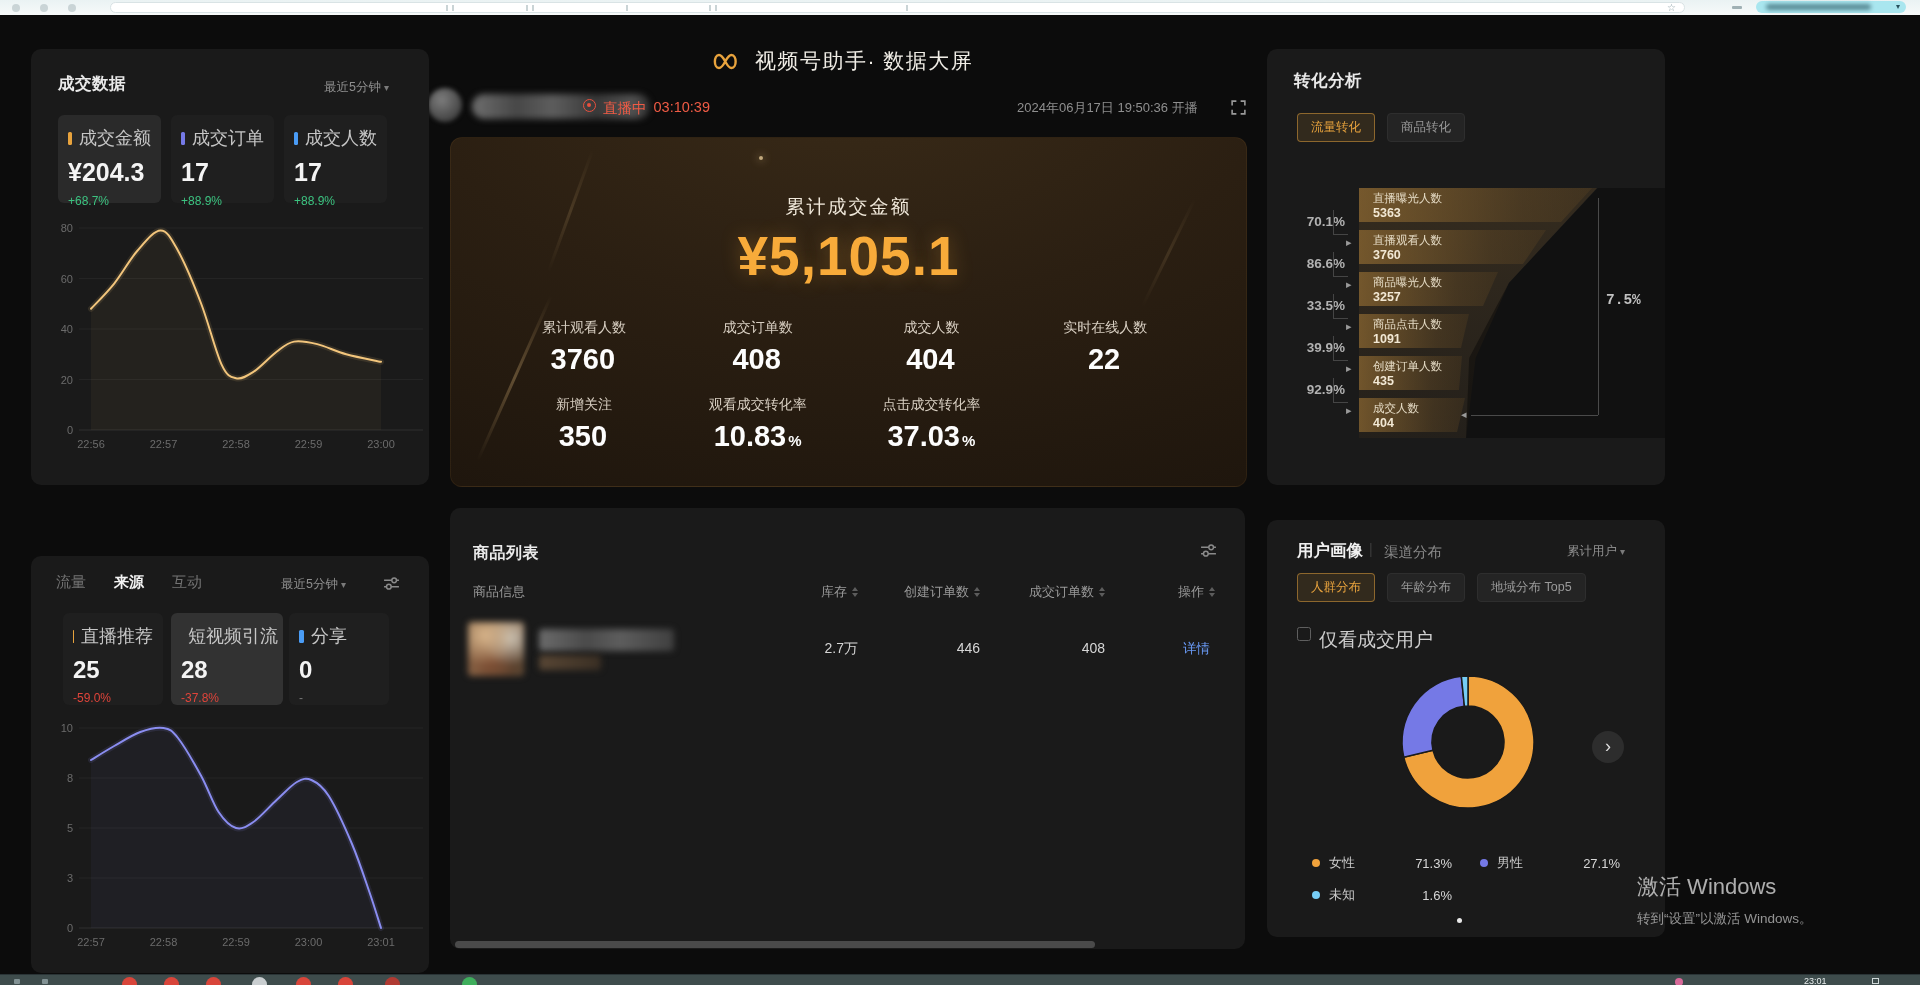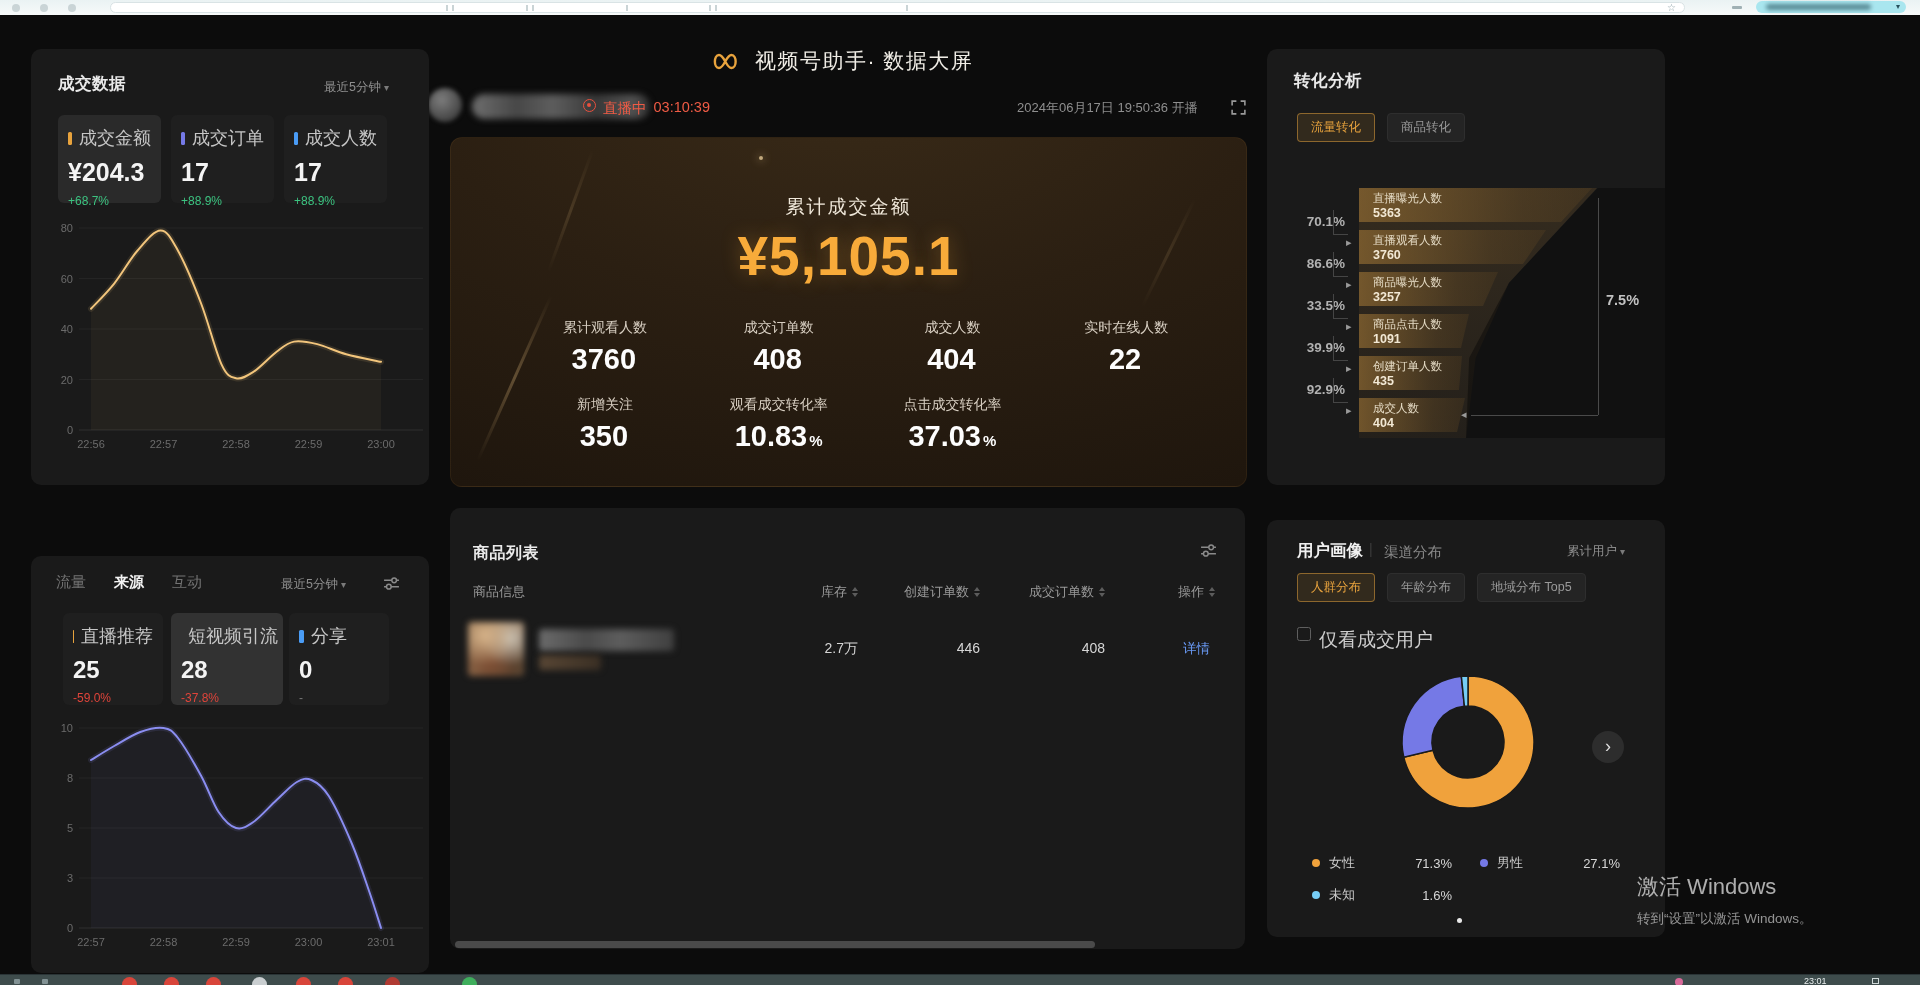--- a/index.html
+++ b/index.html
@@ -98,21 +98,21 @@
     border:1px solid rgba(255,180,90,.07);}
   .streak{position:absolute;width:3px;border-radius:2px;
     background:linear-gradient(180deg,rgba(255,205,130,0),rgba(255,210,140,.28),rgba(255,205,130,0));}
   .streak.s1{left:62px;top:150px;height:180px;transform:rotate(24deg);}
   .streak.s2{left:118px;top:8px;height:130px;transform:rotate(20deg);opacity:.5;}
   .streak.s3{left:716px;top:55px;height:120px;transform:rotate(26deg);opacity:.4;}
   .spark{position:absolute;left:308px;top:18px;width:4px;height:4px;border-radius:50%;background:rgba(255,225,170,.7);box-shadow:0 0 8px rgba(255,220,150,.8);}
   .headline-label{position:absolute;left:0;width:100%;top:56px;text-align:center;font-size:19px;color:#f0e8da;letter-spacing:2px;}
   .headline-value{position:absolute;left:0;width:100%;top:86px;text-align:center;font-size:55px;font-weight:bold;color:#f8ab3a;
     text-shadow:0 0 20px rgba(248,171,58,.3);letter-spacing:1px;}
-  .stat-row{position:absolute;left:67px;width:695px;display:grid;grid-template-columns:repeat(4,1fr);text-align:center;}
+  .stat-row{position:absolute;left:46px;width:695px;display:grid;grid-template-columns:repeat(4,1fr);text-align:center;}
   .stat-row.r1{top:181px;}
   .stat-row.r2{top:258px;}
   .s-label{font-size:14px;color:#d8cfc2;}
   .s-value{font-size:29px;font-weight:bold;color:#fdfdfd;margin-top:6px;}
   .s-suffix{font-size:15px;font-weight:bold;margin-left:2px;}
 
   
   .traffic-panel{left:31px;top:520px;width:398px;height:417px;margin-top:36px;}
   .txt-tabs{position:absolute;left:25px;top:17px;display:flex;gap:28px;}
   .txt-tab{font-size:15px;color:#737373;cursor:pointer;}
@@ -319,21 +319,21 @@
         <div class="fun-bar" style="left: 92px; top: 210px; width: 106px; height: 34px; clip-path: polygon(0px 0px, 100% 0px, 92.5% 100%, 0px 100%);">
           <div class="fun-lb">成交人数</div>
           <div class="fun-vl">404</div>
         </div>
         <div class="fun-rate" style="top: 194px;">92.9%</div>
         <div class="fun-brkt" style="left: 66px; top: 190px; width: 14px; height: 24px;"></div>
         <div class="fun-arrow" style="left: 79px; top: 217px;">▸</div>
         <div class="fun-vline" style="left: 331px; top: 10px; height: 217px;"></div>
         <div class="fun-hline" style="left: 204px; top: 227px; width: 127px;"></div>
         <div class="fun-arrow" style="left: 194px; top: 221px;">◂</div>
-        <div class="fun-overall" style="left: 339px; top: 104px;">7.5%</div>
+        <div class="fun-overall" style="left: 339px; top: 104px; font-family: Liberation Mono, monospace;">7.5%</div>
       </div>
   </div>
 
   <div class="overview-card">
     <div class="streak s1"></div>
     <div class="streak s2"></div>
     <div class="streak s3"></div>
     <div class="spark"></div>
     <div class="headline-label">累计成交金额</div>
     <div class="headline-value">¥5,105.1</div>

